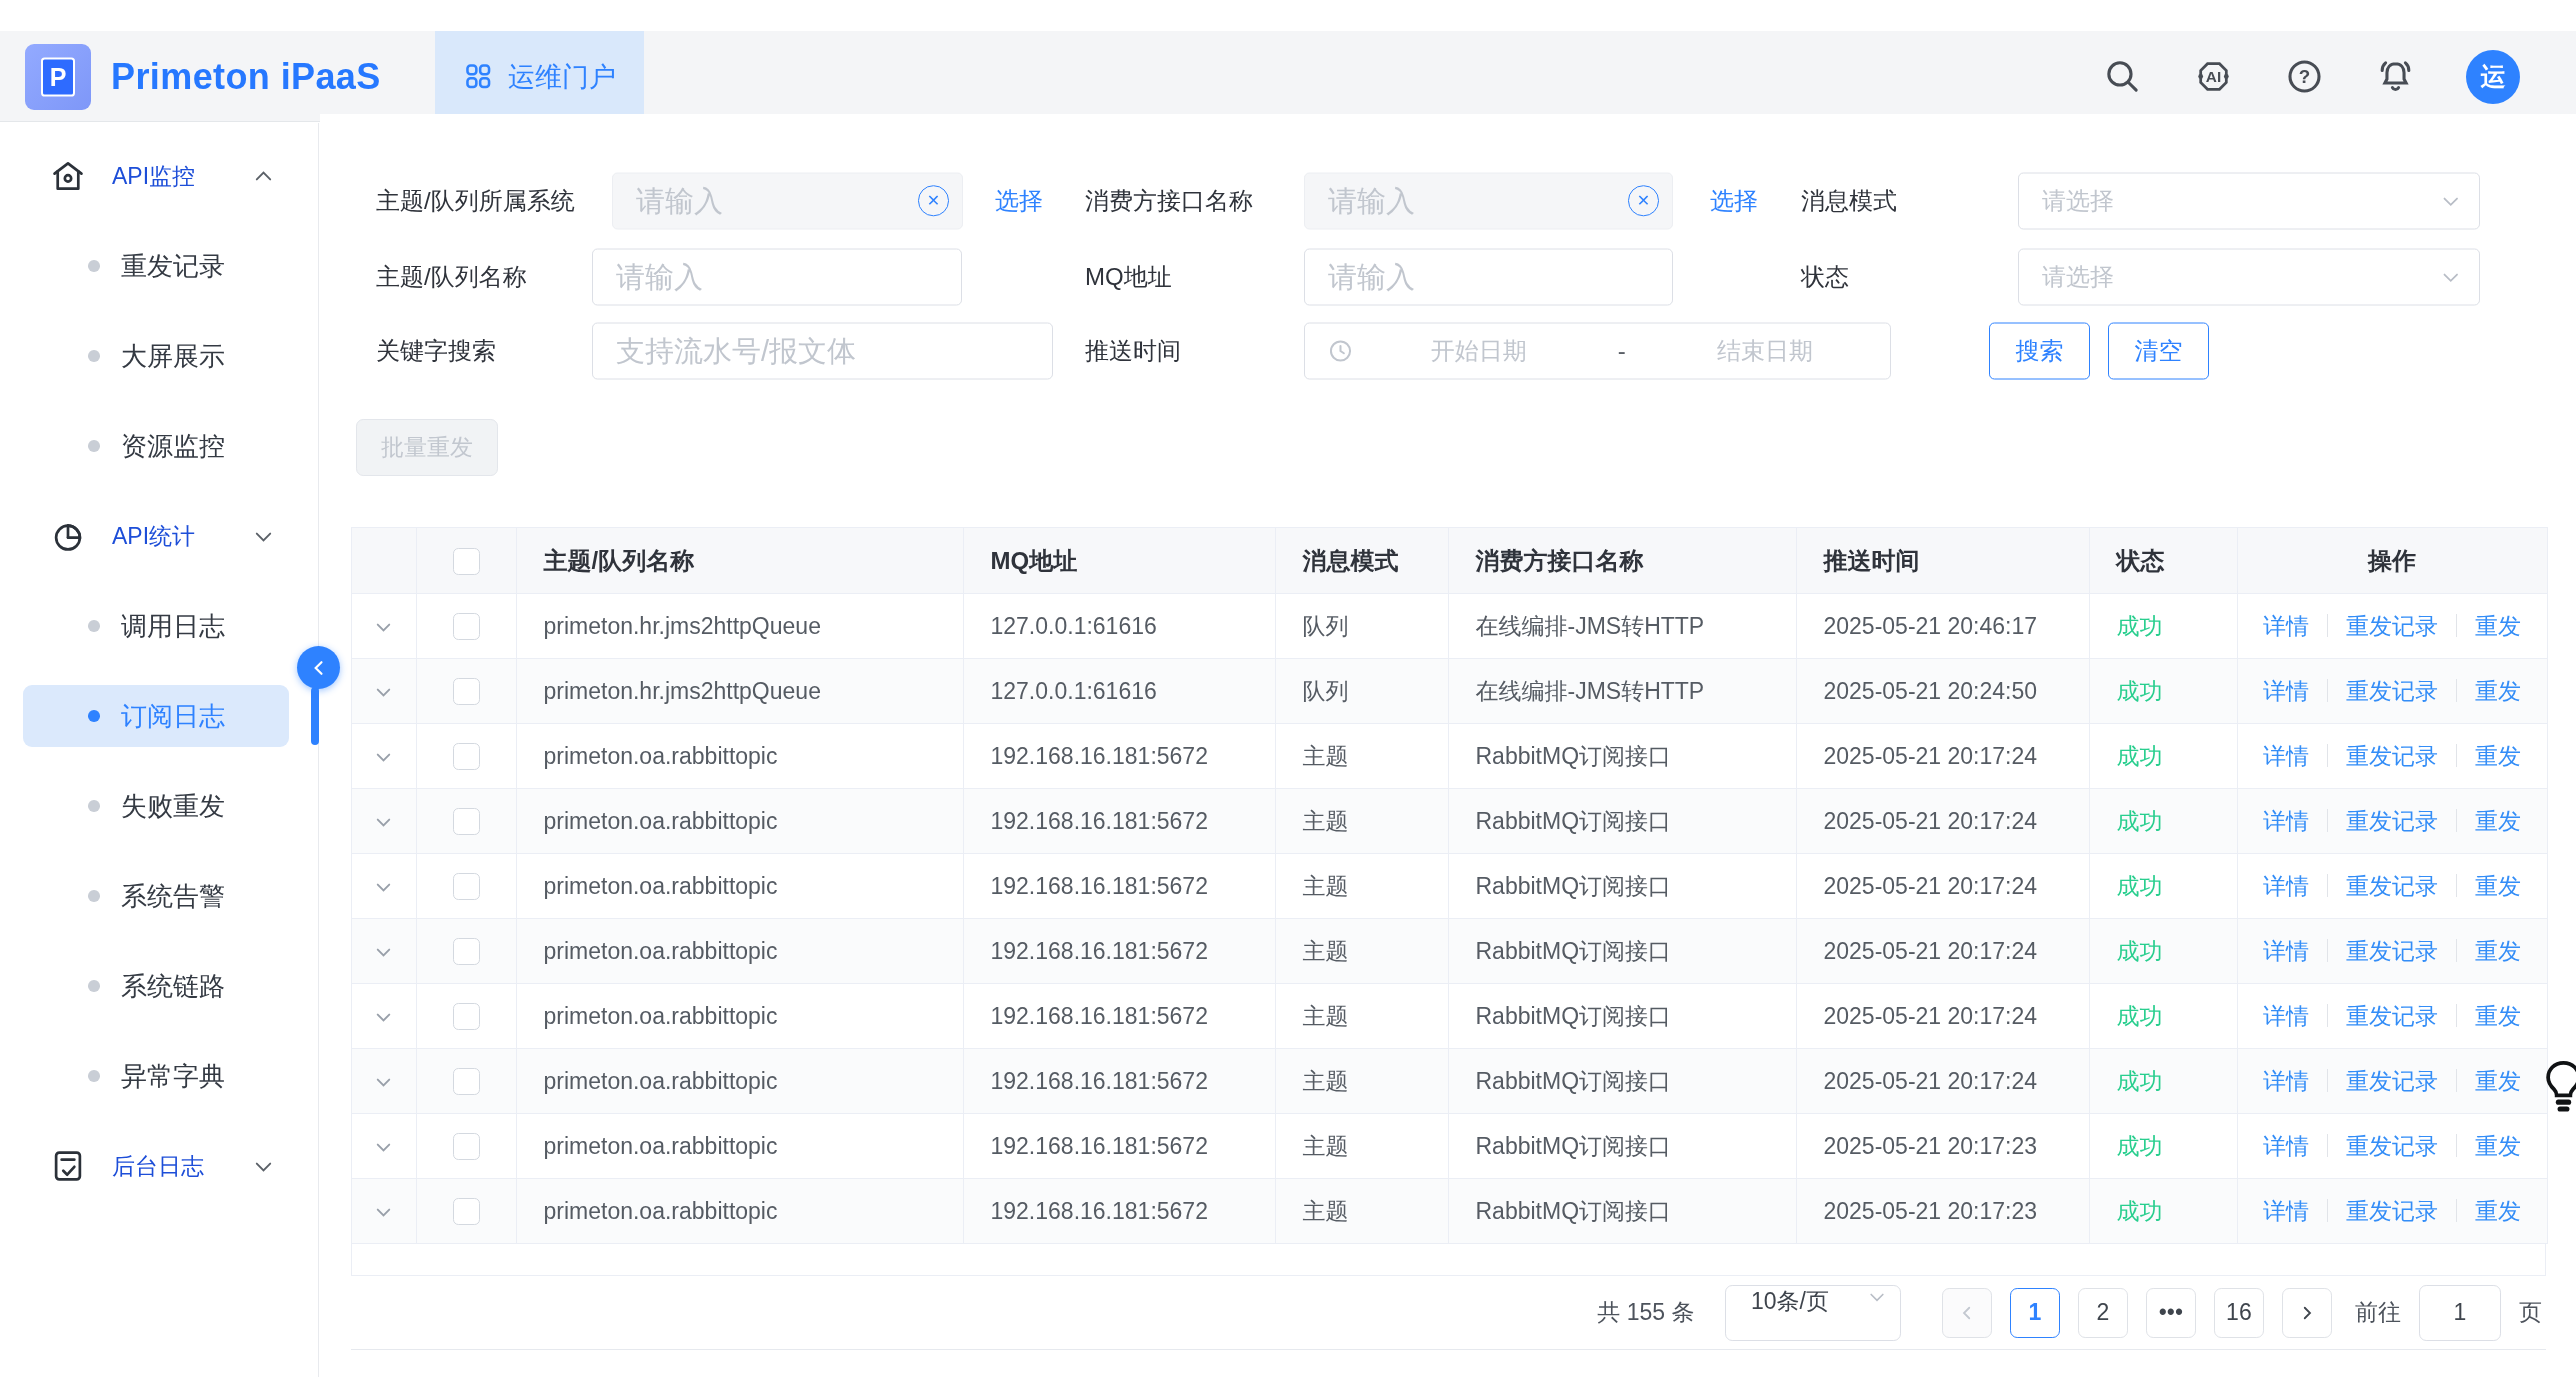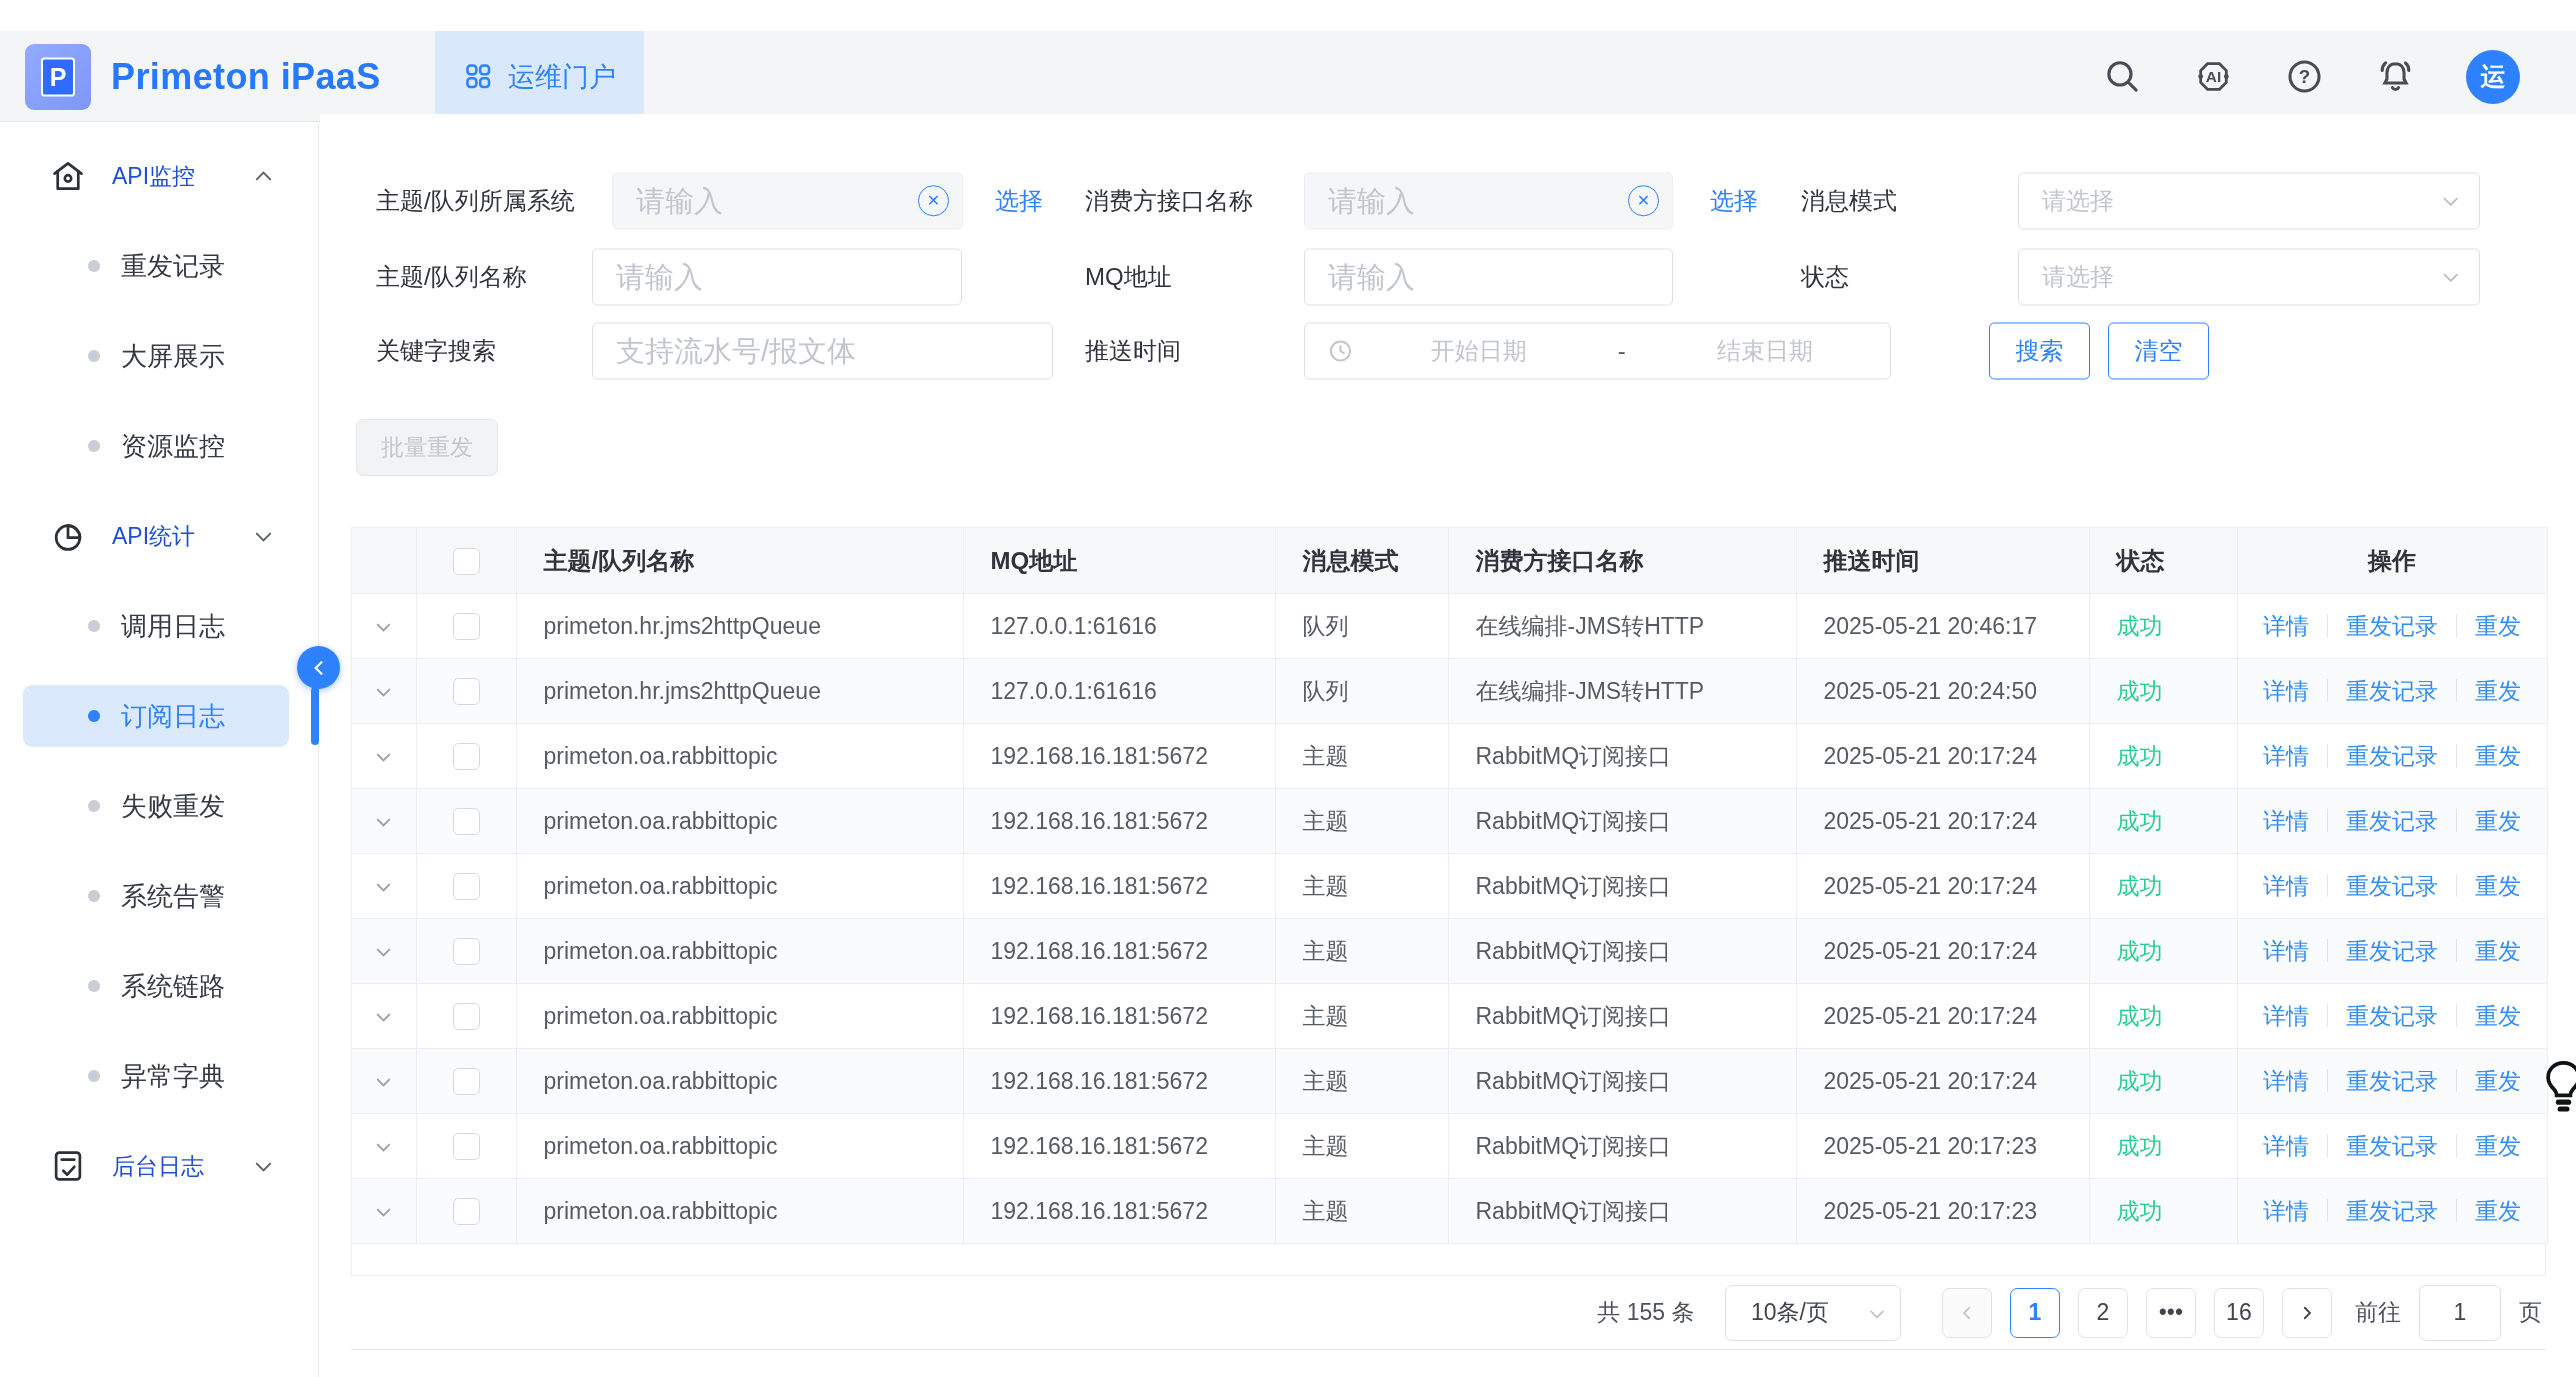--- a/index.html
+++ b/index.html
@@ -104,21 +104,21 @@
   td.status { color:#28ce8e; }
   .act a { color:#338df7; text-decoration:none; font-size:23px; cursor:pointer; }
   .sep { display:inline-block; width:0.9px; height:23px; background:#e1e4e9; margin:0 18px; vertical-align:-3.6px; }
 
   .table-gap { height:32px; border-left:0.9px solid #ebeef5; border-right:0.9px solid #ebeef5;
     border-bottom:0.9px solid #ebeef5; }
   .pagination { height:74px; border-bottom:0.9px solid #e6e9ee; display:flex; align-items:center;
     justify-content:flex-end; gap:0; padding-right:3.6px; font-size:23px; color:#4d535c; }
   .pg-total { margin-right:30.5px; }
   .pg-size { width:176px; height:56px; border:0.9px solid #dcdfe6; border-radius:7.2px; background:#fff;
-    display:flex; align-items:center; padding-left:25px; position:relative; color:#3f454d; cursor:pointer; }
+    display:flex; padding-left:25px; position:relative; color:#3f454d; cursor:pointer; }
   .pg-size .chev { position:absolute; right:12.5px; width:20px; height:20px; color:#b8bdc6; }
   .pg-size .chev svg { width:100%; height:100%; }
   .pg-group { display:flex; align-items:center; gap:18px; margin-left:41px; }
   .pg-btn { width:50px; height:50px; border:0.9px solid #dfe2e7; border-radius:7.2px; background:#fff;
     display:flex; align-items:center; justify-content:center; color:#3f454d; cursor:pointer; }
   .pg-btn svg { width:18px; height:18px; }
   .pg-btn.disabled { color:#c3c8d0; background:#fbfbfc; }
   .pg-btn.active { border:1.8px solid #2e82ff; color:#2e82ff; font-weight:bold; }
   .pg-goto { display:flex; align-items:center; gap:18px; margin-left:23px;justify-content:center; }
   .pg-input { width:82px; height:56px; border:0.9px solid #dcdfe6; border-radius:7.2px; text-align:center;

